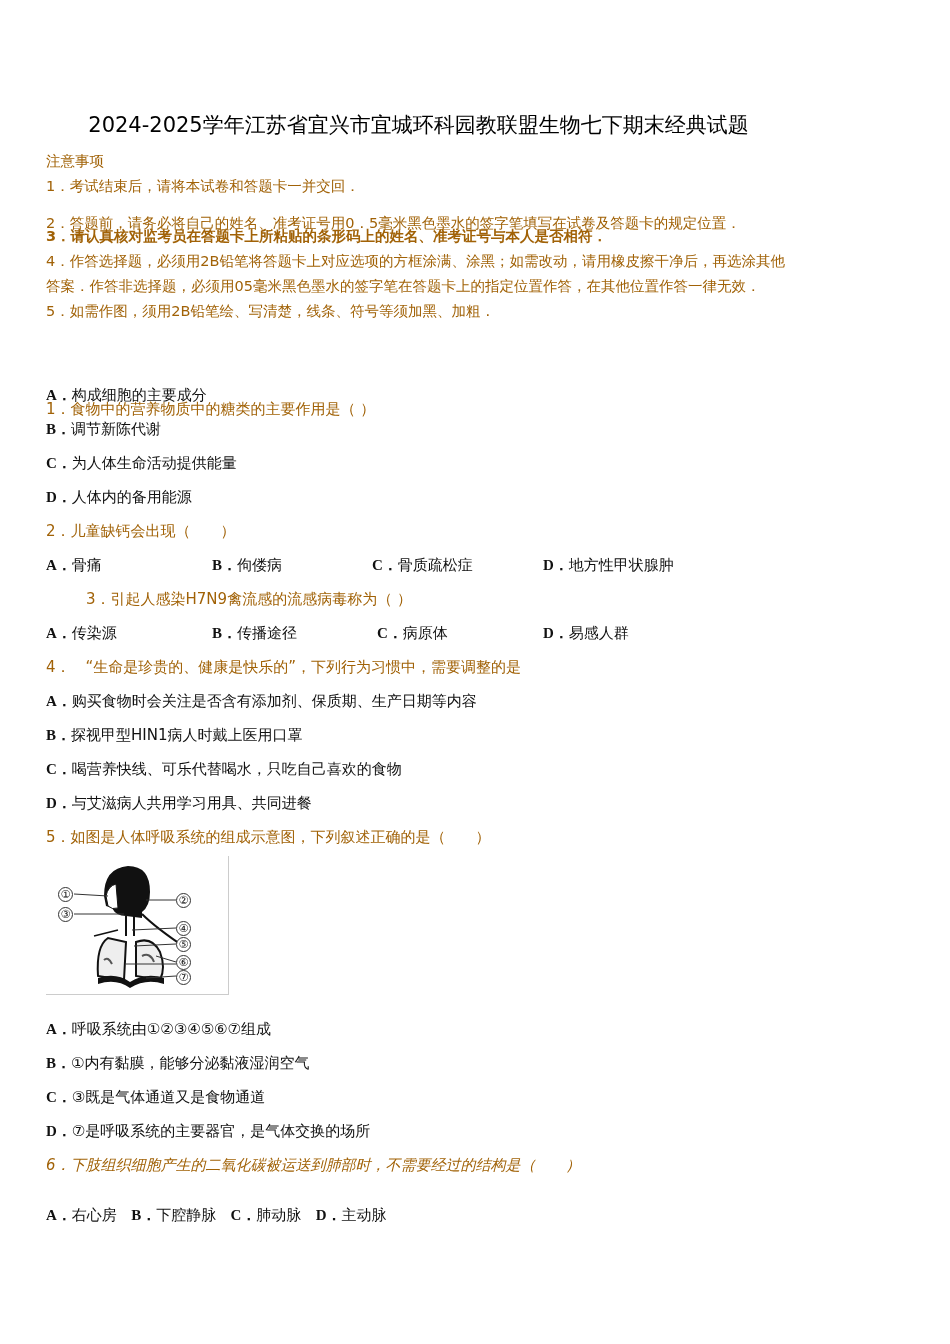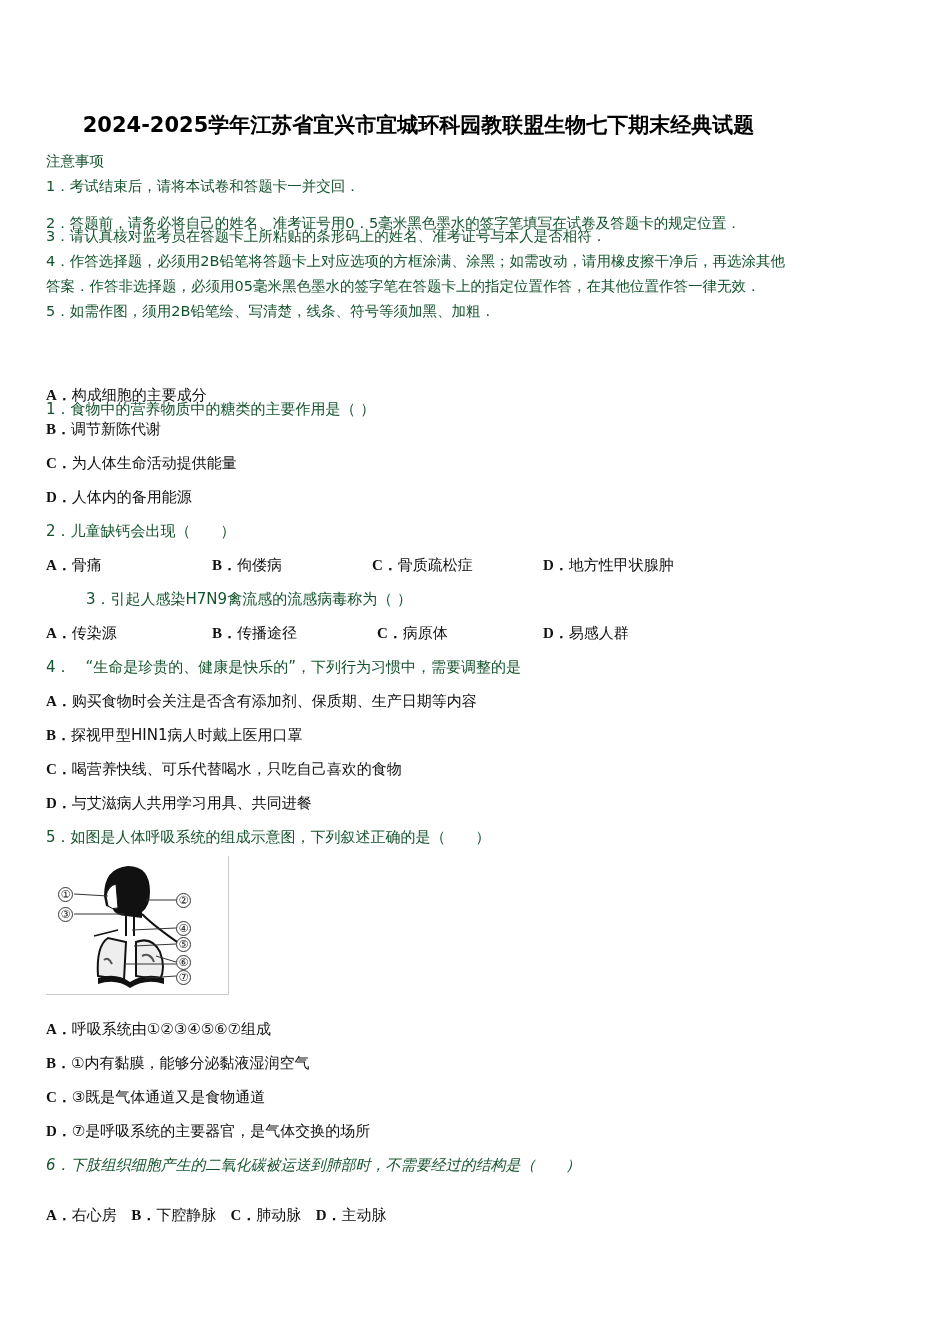--- a/index.html
+++ b/index.html
@@ -3,25 +3,25 @@
 <meta charset="utf-8">
 <style>
   html, body { margin: 0; padding: 0; background: #ffffff; }
   body {
     width: 950px; height: 1344px; position: relative; overflow: hidden;
     font-family: "DejaVu Serif", "Liberation Serif", serif; color: #111;
   }
   .title {
     position: absolute; left: 0; width: 837px; top: 111px;
     text-align: center; font-family: "DejaVu Sans", "Liberation Sans", sans-serif;
-    font-weight: bold; font-size: 21px; letter-spacing: 0px; color: #000;
+    font-weight: normal; font-size: 21px; letter-spacing: 0px; color: #000;
   }
   .line {
     position: absolute; left: 46px; font-size: 15px; line-height: 20px;
-    white-space: nowrap; color: #14532d;
+    white-space: nowrap; color: #a16207;
   }
   .notes .line { font-family: "DejaVu Sans", "Liberation Sans", sans-serif; font-size: 14.5px; }
   .q { font-family: "DejaVu Sans", "Liberation Sans", sans-serif; font-size: 15px; }
   .opt-letter { font-family: "Liberation Serif", "DejaVu Serif", serif; font-weight: bold; }
   .opt-text { font-family: "DejaVu Sans", "Liberation Sans", sans-serif; }
   .opt-row { position: absolute; left: 46px; font-size: 15px; line-height: 20px; white-space: nowrap; }
   .opt-cell { position: absolute; top: 0; white-space: nowrap; }
   .figure {
     position: absolute; left: 46px; top: 856px; width: 182px; height: 138px;
     border-right: 1px solid #ccc; border-bottom: 1px solid #ccc; background: #fff;
@@ -36,21 +36,21 @@
 <body>
 
 <div>
 
   <div class="title">2024-2025学年江苏省宜兴市宜城环科园教联盟生物七下期末经典试题</div>
 
   <div class="notes">
     <div class="line" style="top:151px;">注意事项</div>
     <div class="line" style="top:176px;">1．考试结束后，请将本试卷和答题卡一并交回．</div>
     <div class="line" style="top:213px;">2．答题前，请务必将自己的姓名、准考证号用0．5毫米黑色墨水的签字笔填写在试卷及答题卡的规定位置．</div>
-    <div class="line" style="top:226px;">3．请认真核对监考员在答题卡上所粘贴的条形码上的姓名、准考证号与本人是否相符．</div>
+    <div class="line" style="top:226px;font-weight:bold;">3．请认真核对监考员在答题卡上所粘贴的条形码上的姓名、准考证号与本人是否相符．</div>
     <div class="line" style="top:251px;">4．作答选择题，必须用2B铅笔将答题卡上对应选项的方框涂满、涂黑；如需改动，请用橡皮擦干净后，再选涂其他</div>
     <div class="line" style="top:276px;">答案．作答非选择题，必须用05毫米黑色墨水的签字笔在答题卡上的指定位置作答，在其他位置作答一律无效．</div>
     <div class="line" style="top:301px;">5．如需作图，须用2B铅笔绘、写清楚，线条、符号等须加黑、加粗．</div>
   </div>
 
   <div>
     <div class="line q" style="top:351px;margin-top:48px;">1．食物中的营养物质中的糖类的主要作用是（ ）</div>
     <div class="opt-row" style="top:385px;">
       <span class="opt-letter">A．</span><span class="opt-text">构成细胞的主要成分</span>
     </div>

